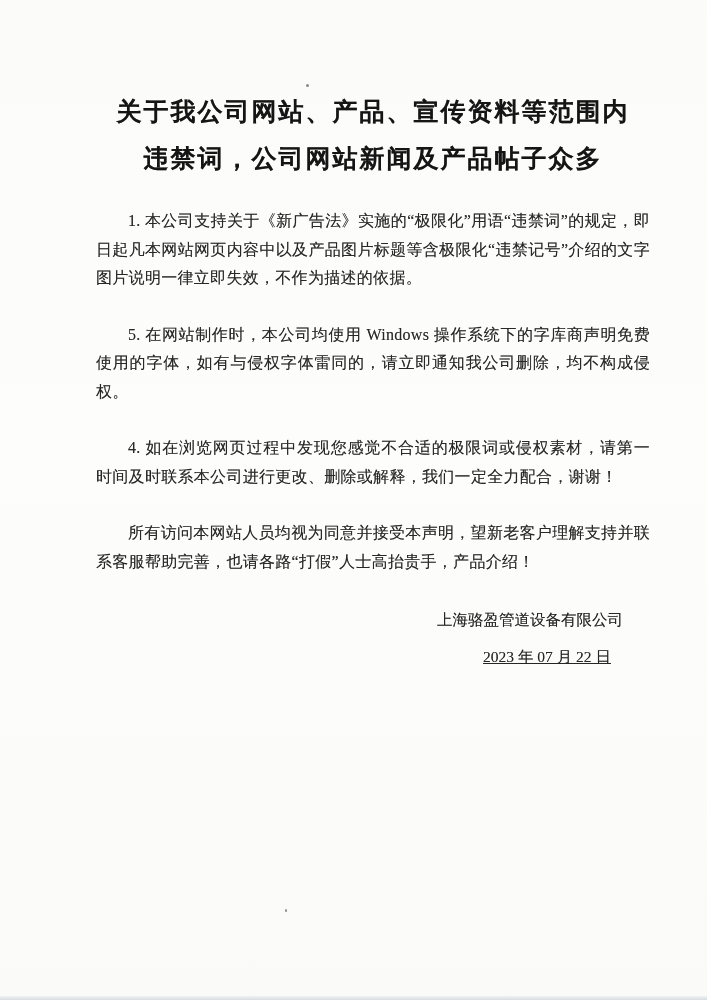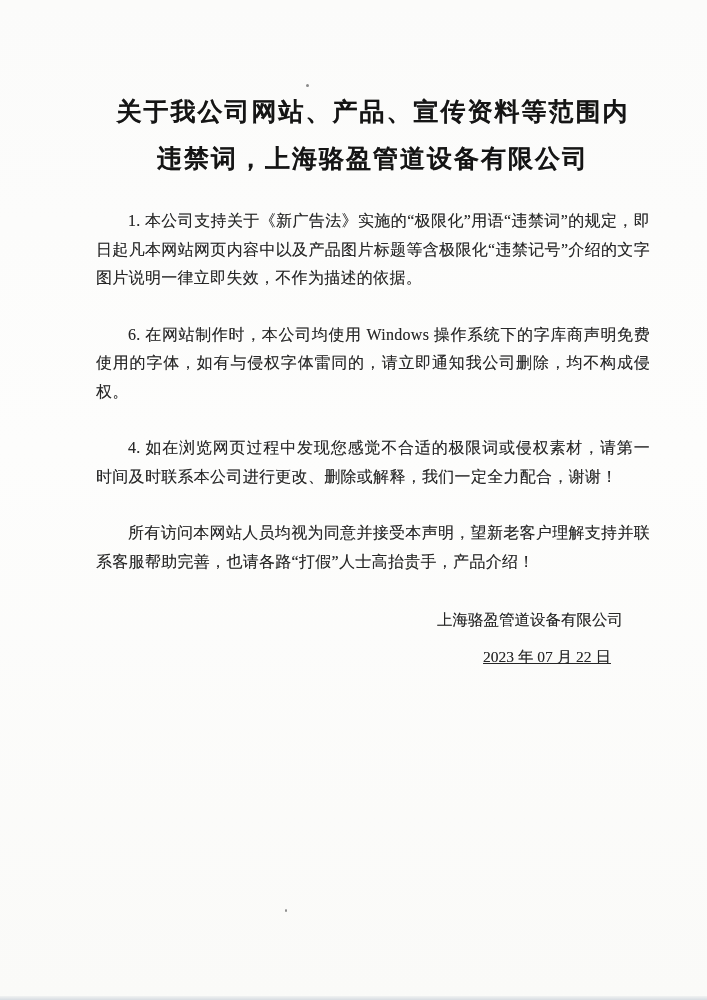--- a/index.html
+++ b/index.html
@@ -95,27 +95,27 @@
 <div class="page">
 
   <div class="scan-edge-top"></div>
   <div class="speck speck-a"></div>
   <div class="speck speck-b"></div>
 
   <div class="doc">
 
     <h1 class="title">
       <span class="title-line">关于我公司网站、产品、宣传资料等范围内</span>
-      <span class="title-line">违禁词，上海骆盈管道设备有限公司</span>
+      <span class="title-line">违禁词，公司网站新闻及产品帖子众多</span>
     </h1>
 
     <p class="para">1. 本公司支持关于《新广告法》实施的“极限化”用语“违禁词”的规定，即日起凡本网站网页内容中以及产品图片标题等含极限化“违禁记号”介绍的文字图片说明一律立即失效，不作为描述的依据。</p>
 
 
-    <p class="para">6. 在网站制作时，本公司均使用 Windows 操作系统下的字库商声明免费使用的字体，如有与侵权字体雷同的，请立即通知我公司删除，均不构成侵权。</p>
+    <p class="para">5. 在网站制作时，本公司均使用 Windows 操作系统下的字库商声明免费使用的字体，如有与侵权字体雷同的，请立即通知我公司删除，均不构成侵权。</p>
 
     <p class="para">4. 如在浏览网页过程中发现您感觉不合适的极限词或侵权素材，请第一时间及时联系本公司进行更改、删除或解释，我们一定全力配合，谢谢！</p>
 
     <p class="para">所有访问本网站人员均视为同意并接受本声明，望新老客户理解支持并联系客服帮助完善，也请各路“打假”人士高抬贵手，产品介绍！</p>
 
     <div class="signature">
       <div class="sig-company">上海骆盈管道设备有限公司</div>
       <div class="sig-date">2023 年 07 月 22 日</div>
     </div>
 

